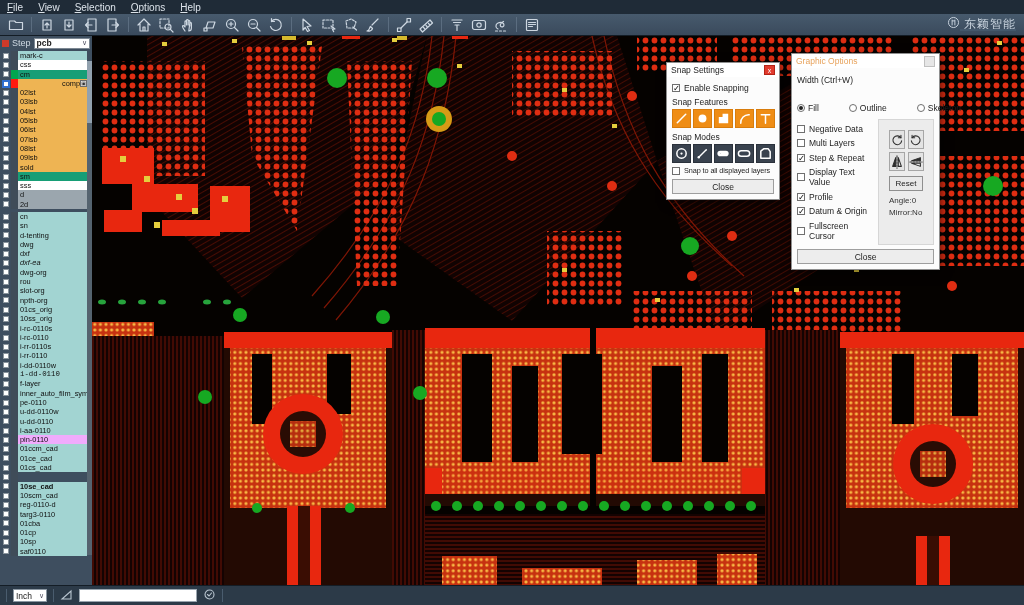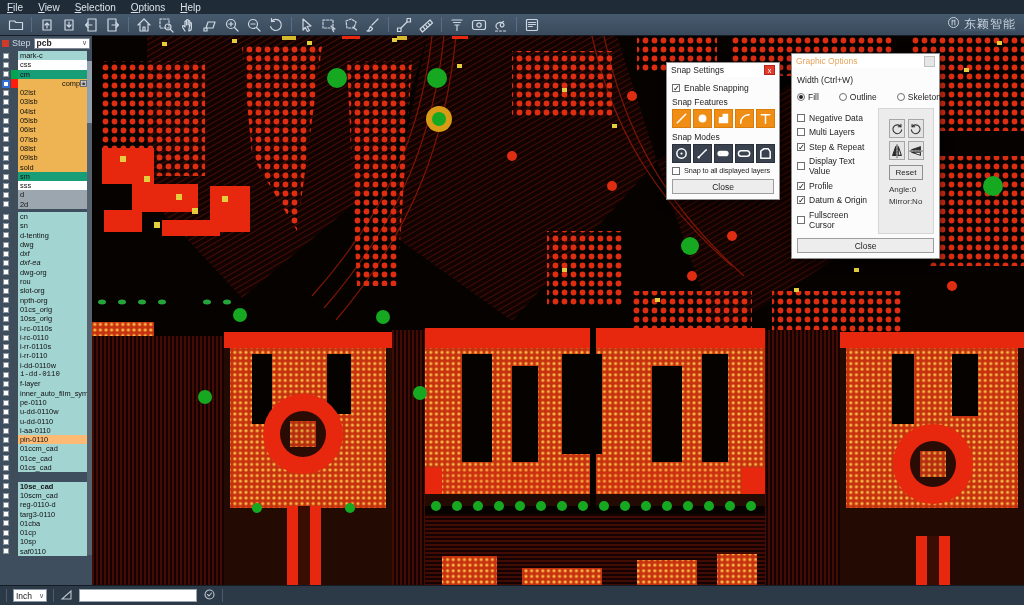--- a/index.html
+++ b/index.html
@@ -76,21 +76,21 @@
   .sec-label{margin:4px 0 2px;color:#222}
   .snap-btns{display:flex;gap:2px;margin:1px 0 2px}
   .snap-btn{width:19px;height:19px;display:flex;align-items:center;justify-content:center;flex:none}
   .snap-btn.orange{background:#ef8d15;border:1px solid #d87c0c}
   .snap-btn.dark{background:#39424e;border:1px solid #2a313b}
   .snap-btn svg{width:15px;height:15px;stroke:#fff;fill:none;stroke-width:1.6;stroke-linecap:round;stroke-linejoin:round}
   .dlg-btn{height:15px;background:#ededed;border:1px solid #9e9e9e;display:flex;align-items:center;
     justify-content:center;margin-top:4px;font-size:8.5px}
   .go-title{color:#e8a35c}
   .go-width{margin:4px 0 2px}
-  .radio-row{display:flex;gap:20px;margin:7px 0 6px}
+  .radio-row{display:flex;gap:30px;margin:18px 0 6px}
   .radio{display:flex;align-items:center;gap:3px}
   .rdot{width:8px;height:8px;border:1px solid #6f6f6f;border-radius:50%;background:#fff;
     display:flex;align-items:center;justify-content:center;flex:none}
   .rdot i{width:4px;height:4px;border-radius:50%;background:#222;display:none}
   .radio.sel .rdot i{display:block}
   .go-cols{display:flex;gap:4px}
   .go-left{flex:1}
   .go-left .chk-row{margin:4.5px 0}
   .go-right{width:56px;background:#ececec;border:1px solid #d6d6d6;padding:10px;font-size:8px}
   .tgrid{display:grid;grid-template-columns:1fr 1fr;gap:3px}
@@ -747,21 +747,21 @@
         <div class="layer-row">
           <span class="cb"></span>
           <span class="sw"></span>
           <span class="lbl" style="background: rgb(162, 212, 210);">
             <span>i-aa-0110</span>
           </span>
         </div>
         <div class="layer-row">
           <span class="cb"></span>
           <span class="sw"></span>
-          <span class="lbl" style="background: #fdba74;">
+          <span class="lbl" style="background: #f0abfc;">
             <span>pin-0110</span>
           </span>
         </div>
         <div class="layer-row">
           <span class="cb"></span>
           <span class="sw"></span>
           <span class="lbl" style="background: rgb(162, 212, 210);">
             <span>01ccm_cad</span>
           </span>
         </div>

